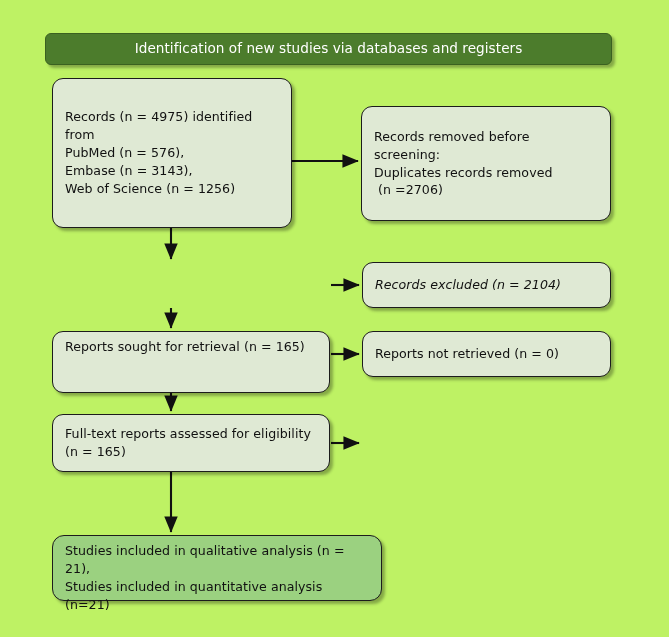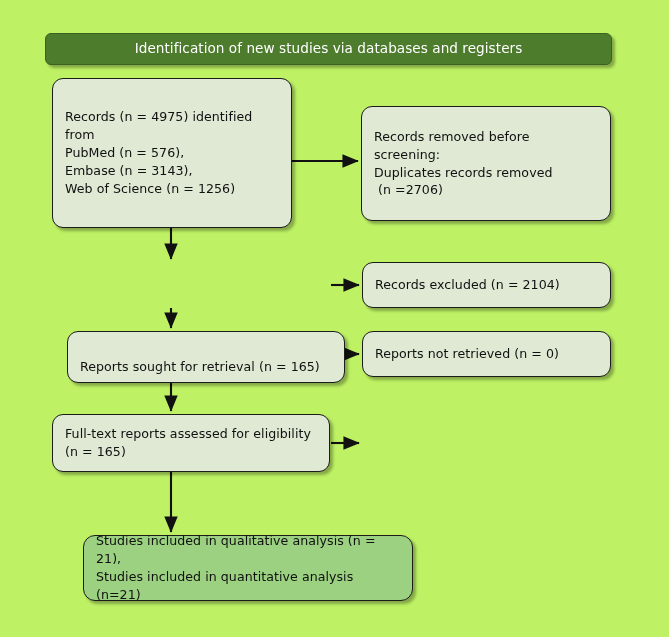--- a/index.html
+++ b/index.html
@@ -55,26 +55,26 @@
   }
   .node .txt {
     display: block;
     width: 100%;
   }
   
   #header-bar      { left: 45px;  top: 33px;  width: 567px; height: 32px; }
   #box-identified  { left: 52px;  top: 78px;  width: 240px; height: 150px; align-items: center; }
   #box-removed     { left: 361px; top: 106px; width: 250px; height: 115px; align-items: center; }
   #box-screened    { left: 52px;  top: 262px; width: 278px; height: 46px;  align-items: center; }
-  #box-excluded    { left: 362px; top: 262px; width: 249px; height: 46px;  align-items: center; }
-  #box-sought      { left: 67px;  top: 331px; width: 278px; height: 52px;  align-items: flex-end; }
+  #box-excluded    { left: 362px; top: 262px; width: 249px; height: 46px;  align-items: center; font-style: italic; }
+  #box-sought      { left: 52px;  top: 331px; width: 278px; height: 62px;  align-items: flex-start; }
   #box-notretr     { left: 362px; top: 331px; width: 249px; height: 46px;  align-items: center; }
   #box-fulltext    { left: 52px;  top: 414px; width: 278px; height: 58px;  }
   #box-ftexcluded  { left: 362px; top: 404px; width: 249px; height: 122px; align-items: center; }
-  #box-included    { left: 52px;  top: 535px; width: 330px; height: 66px;  align-items: center; margin-left: 31px; }
+  #box-included    { left: 52px;  top: 535px; width: 330px; height: 66px;  align-items: flex-start; }
 
   
   #arrows {
     position: absolute;
     left: 0; top: 0;
     width: 669px;
     height: 637px;
     pointer-events: none;
   }
 </style>

